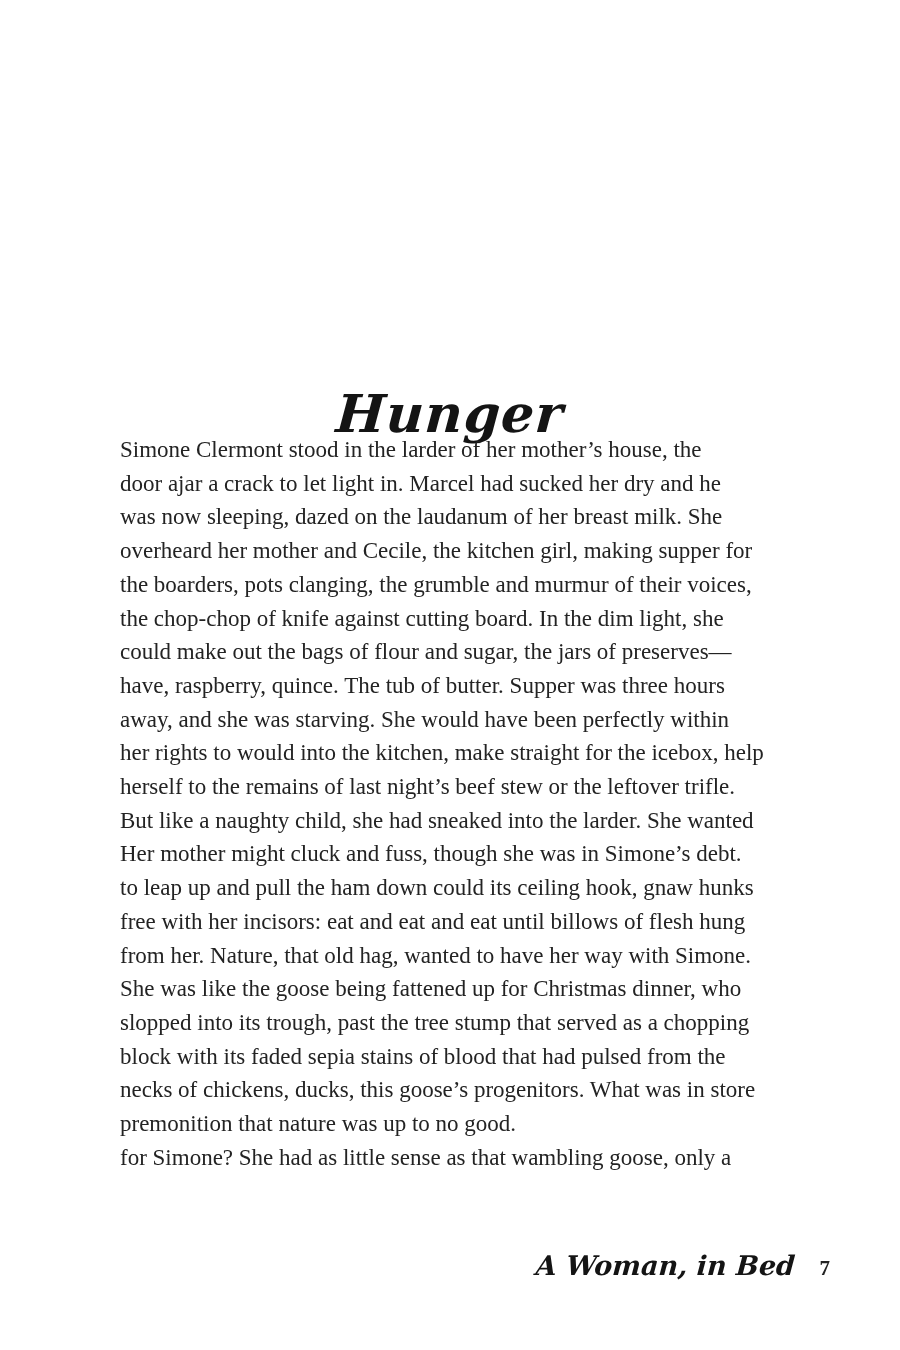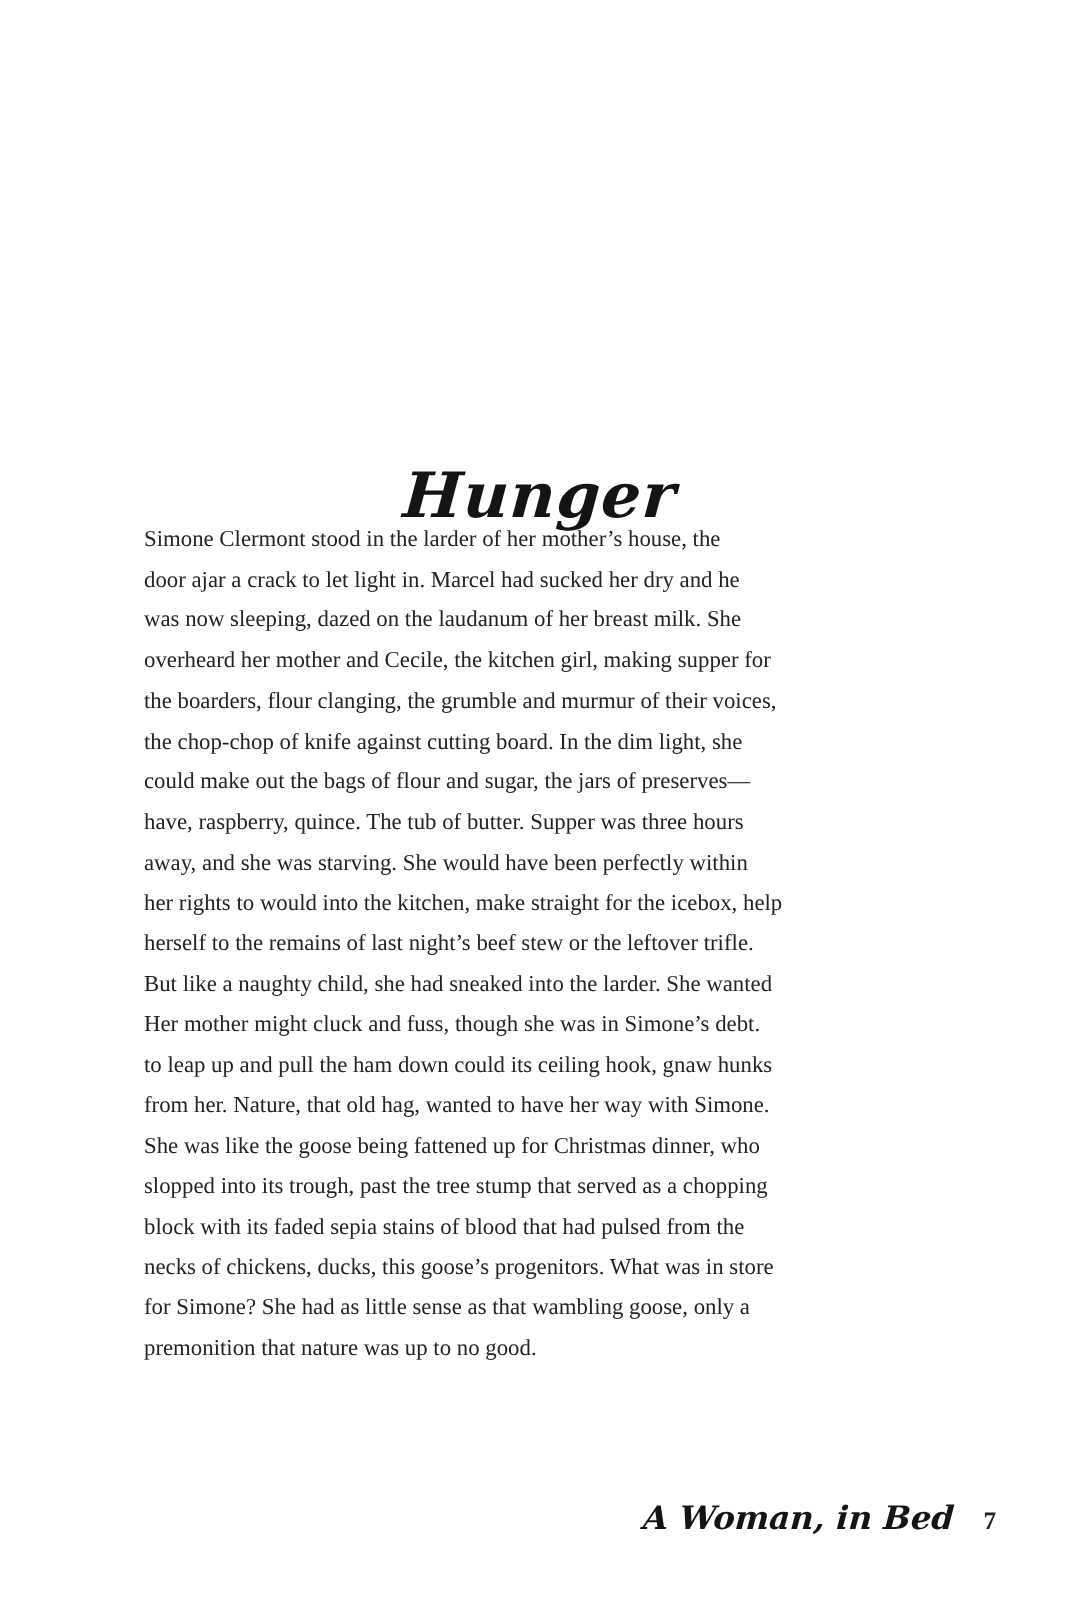--- a/index.html
+++ b/index.html
@@ -27,21 +27,21 @@
     font-size: 52px;
     letter-spacing: 1px;
     color: var(--title-ink, #141414);
     transform: skewX(-4deg);
   }
   .body-text {
     position: absolute;
     top: 433px;
     left: 120px;
     width: 672px;
-    font-size: 19px;
+    font-size: 23px;
     line-height: 33.7px;
     color: var(--ink, #232323);
   }
   .body-line {
     white-space: nowrap;
   }
   .footer {
     position: absolute;
     top: 1250px;
     right: 70px;
@@ -69,37 +69,38 @@
 
 <div class="page">
 
   <h1 class="chapter-title">Hunger</h1>
 
   <div class="body-text">
     <div class="body-line">Simone Clermont stood in the larder of her mother’s house, the</div>
     <div class="body-line">door ajar a crack to let light in. Marcel had sucked her dry and he</div>
     <div class="body-line">was now sleeping, dazed on the laudanum of her breast milk. She</div>
     <div class="body-line">overheard her mother and Cecile, the kitchen girl, making supper for</div>
-    <div class="body-line">the boarders, flour clanging, the grumble and murmur of their voices,</div>
+    <div class="body-line">the boarders, pots clanging, the grumble and murmur of their voices,</div>
     <div class="body-line">the chop-chop of knife against cutting board. In the dim light, she</div>
     <div class="body-line">could make out the bags of flour and sugar, the jars of preserves—</div>
     <div class="body-line">have, raspberry, quince. The tub of butter. Supper was three hours</div>
     <div class="body-line">away, and she was starving. She would have been perfectly within</div>
     <div class="body-line">her rights to would into the kitchen, make straight for the icebox, help</div>
     <div class="body-line">herself to the remains of last night’s beef stew or the leftover trifle.</div>
     <div class="body-line">But like a naughty child, she had sneaked into the larder. She wanted</div>
     <div class="body-line">Her mother might cluck and fuss, though she was in Simone’s debt.</div>
     <div class="body-line">to leap up and pull the ham down could its ceiling hook, gnaw hunks</div>
+    <div class="body-line">free with her incisors: eat and eat and eat until billows of flesh hung</div>
     <div class="body-line">from her. Nature, that old hag, wanted to have her way with Simone.</div>
     <div class="body-line">She was like the goose being fattened up for Christmas dinner, who</div>
     <div class="body-line">slopped into its trough, past the tree stump that served as a chopping</div>
     <div class="body-line">block with its faded sepia stains of blood that had pulsed from the</div>
     <div class="body-line">necks of chickens, ducks, this goose’s progenitors. What was in store</div>
+    <div class="body-line">premonition that nature was up to no good.</div>
     <div class="body-line">for Simone? She had as little sense as that wambling goose, only a</div>
-    <div class="body-line">premonition that nature was up to no good.</div>
   </div>
 
   <div class="footer">
     <span class="running-title">A Woman, in Bed</span>
     <span class="page-number">7</span>
   </div>
 
 </div>
 
 </body></html>

